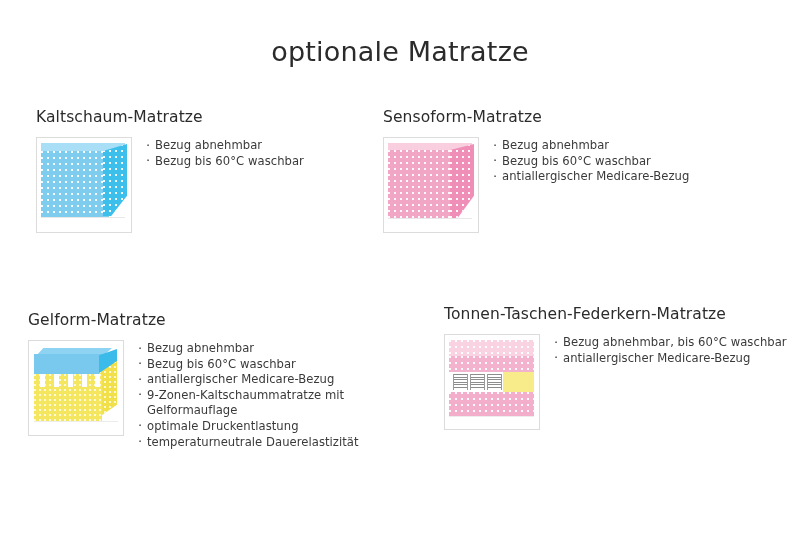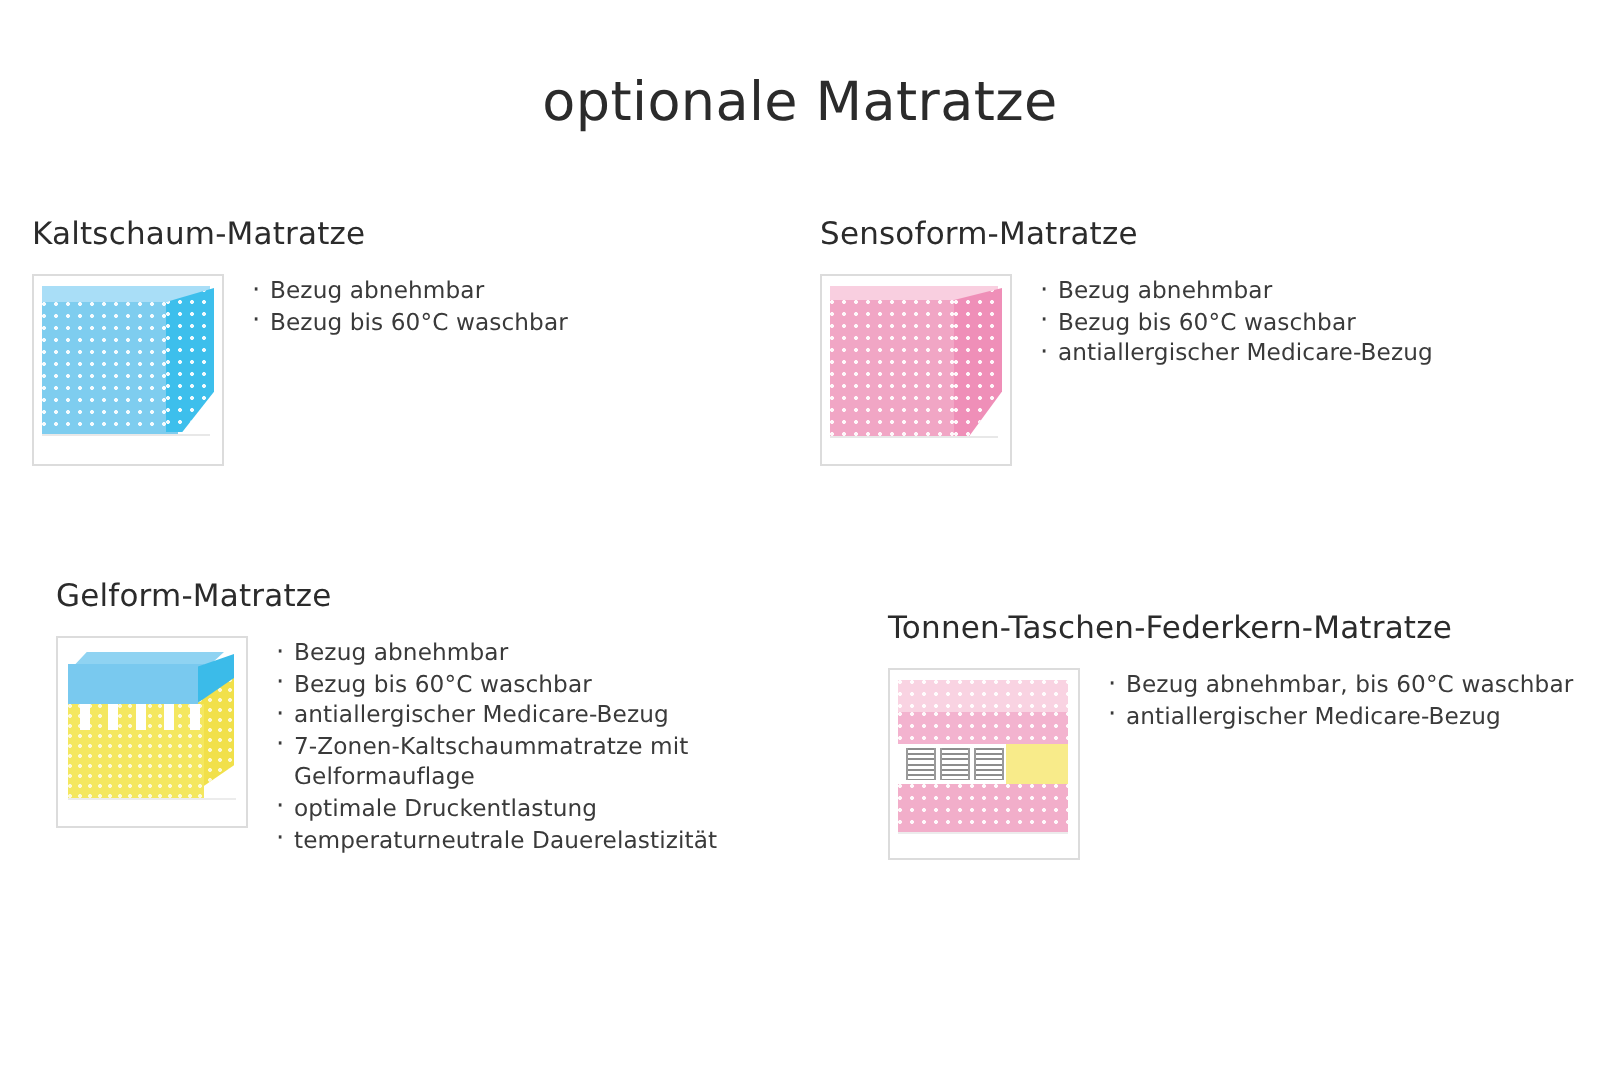--- a/index.html
+++ b/index.html
@@ -24,23 +24,23 @@
     text-align: center;
     font-size: 27px;
     font-weight: 400;
     letter-spacing: 0.2px;
     color: #2b2b2b;
   }
 
   .section {
     position: absolute;
   }
-  .sec-1 { left: 16px;  top: 108px; width: 360px; }
-  .sec-2 { left: 410px; top: 108px; width: 390px; }
-  .sec-3 { left: 28px;  top: 289px; width: 360px; }
+  .sec-1 { left: 36px;  top: 108px; width: 360px; }
+  .sec-2 { left: 383px; top: 108px; width: 390px; }
+  .sec-3 { left: 28px;  top: 311px; width: 360px; }
   .sec-4 { left: 444px; top: 305px; width: 375px; }
 
   .section-title {
     font-size: 15.5px;
     font-weight: 400;
     color: #2b2b2b;
     letter-spacing: 0.1px;
     margin: 0 0 11px 0;
     white-space: nowrap;
   }
@@ -314,21 +314,21 @@
           <div class="gf-slot" style="left:48px"></div>
           <div class="gf-slot" style="left:61px"></div>
         </div>
         <div class="gf-base"></div>
       </div>
     </div>
     <div class="bullets">
       <div class="bullet">Bezug abnehmbar</div>
       <div class="bullet">Bezug bis 60°C waschbar</div>
       <div class="bullet">antiallergischer Medicare-Bezug</div>
-      <div class="bullet indent2">7-Zonen-Kaltschaummatratze mit
+      <div class="bullet indent2">9-Zonen-Kaltschaummatratze mit
 Gelformauflage</div>
       <div class="bullet">optimale Druckentlastung</div>
       <div class="bullet">temperaturneutrale Dauerelastizität</div>
     </div>
   </div>
 </div>
 
 <div class="section sec-4">
   <div class="section-title">Tonnen-Taschen-Federkern-Matratze</div>
   <div class="section-body">

